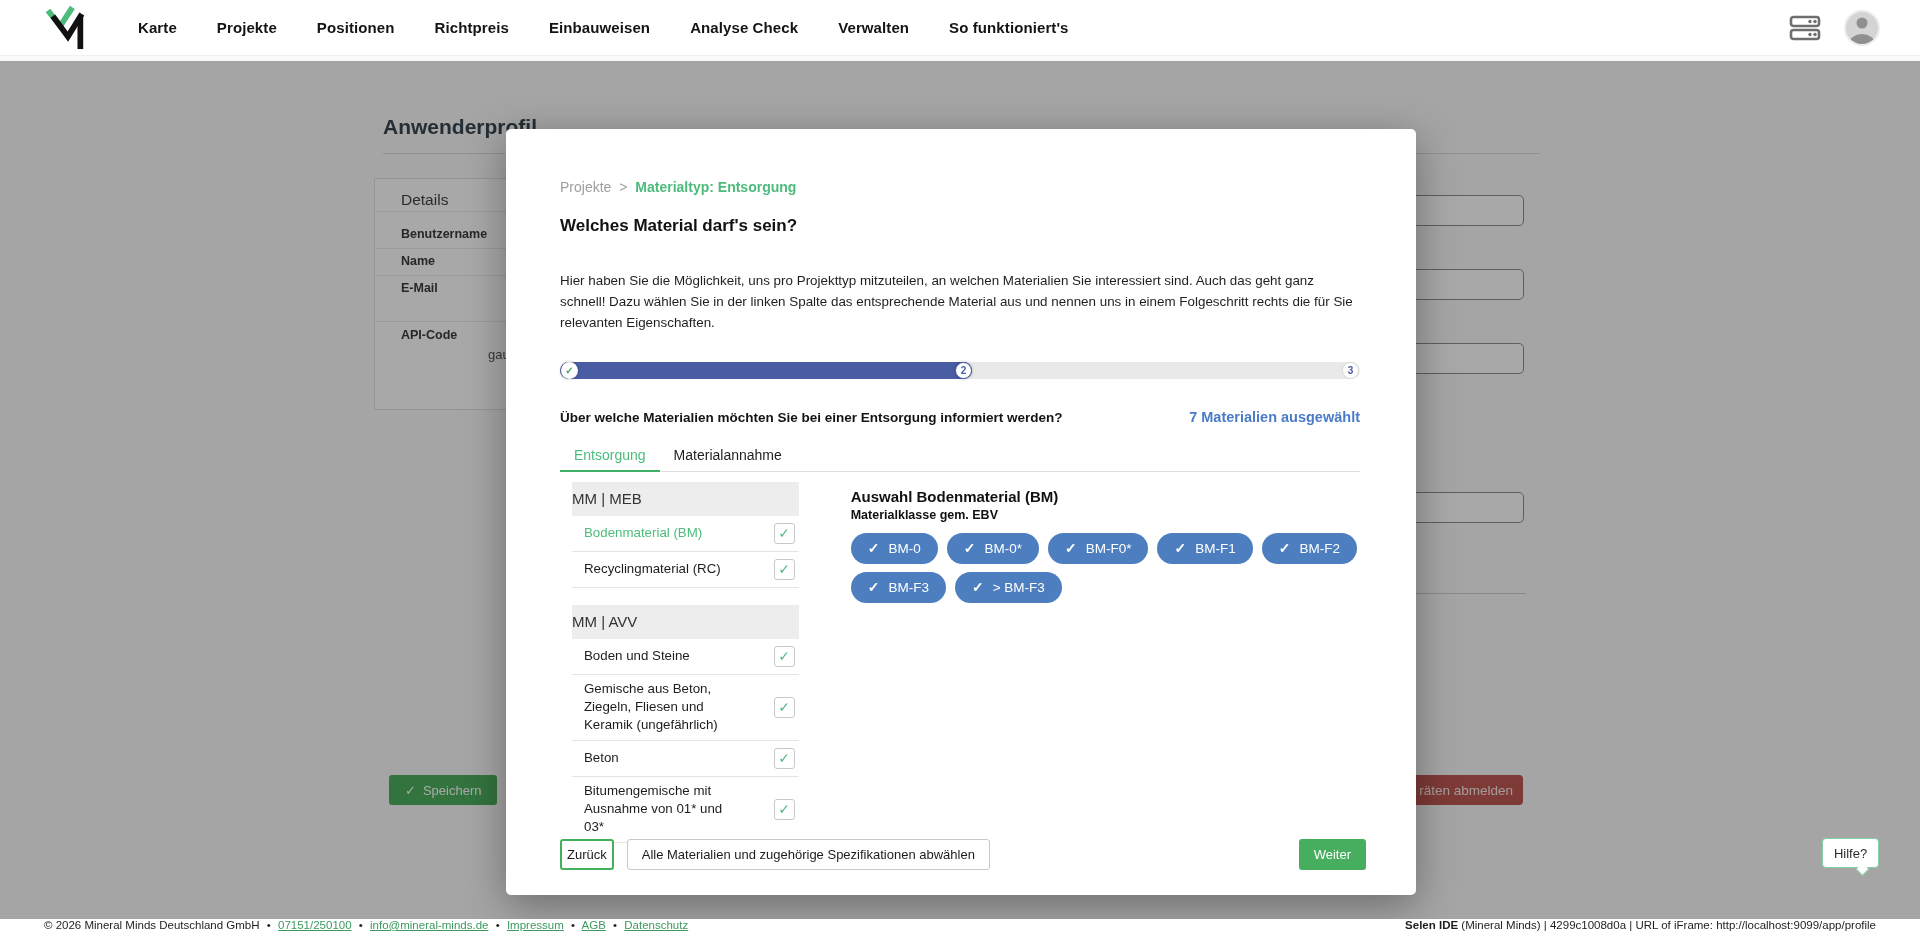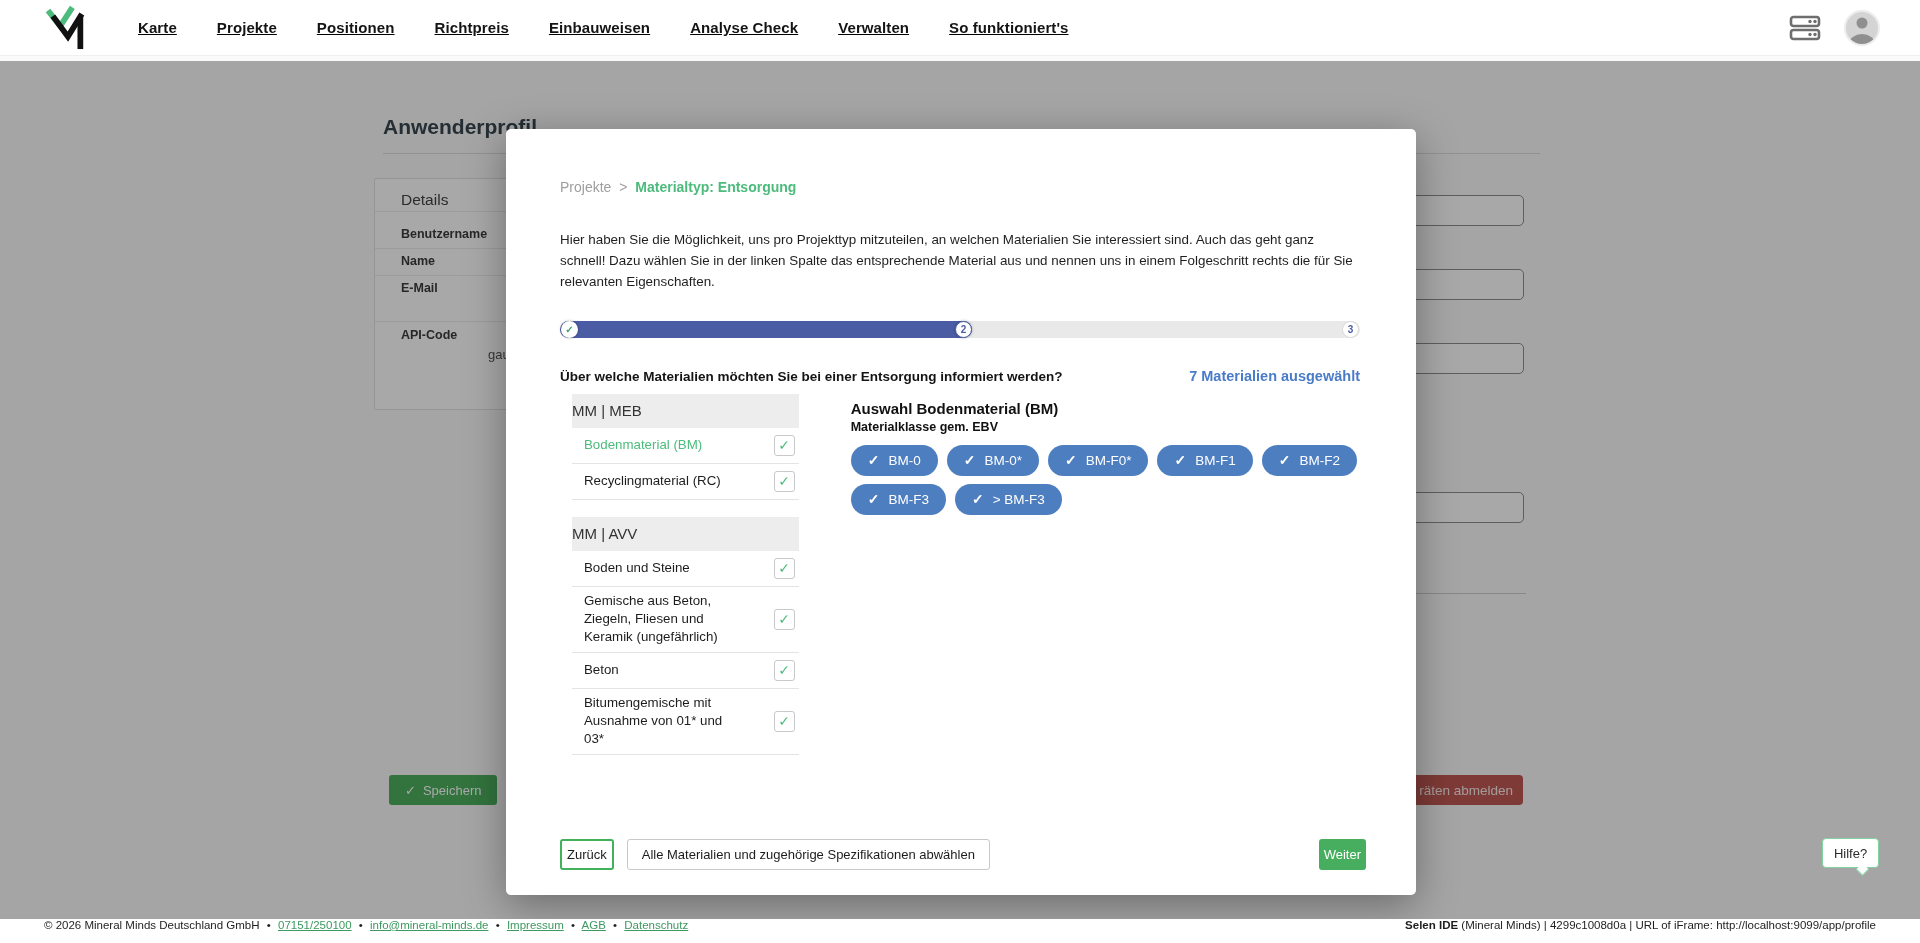--- a/index.html
+++ b/index.html
@@ -1,20 +1,20 @@
 <!DOCTYPE html>
 <html><head>
 <meta charset="utf-8">
 <style>
   * { margin:0; padding:0; box-sizing:border-box; }
   html,body { width:1920px; height:943px; font-family:"Liberation Sans", sans-serif; background:#fafafa; overflow:hidden; }
   #stage { position:relative; width:1920px; height:943px; background:#fafafa; }
 
   
-  .header { position:absolute; top:0; left:0; width:1920px; height:56px; background:#fff; z-index:40; display:flex; align-items:center; border-bottom:1px solid #f0f0f0;text-decoration:underline; }
+  .header { position:absolute; top:0; left:0; width:1920px; height:56px; background:#fff; z-index:40; display:flex; align-items:center; border-bottom:1px solid #f0f0f0; }
   .logo { margin-left:44px; width:44px; height:46px; }
   .nav { display:flex; gap:40px; margin-left:50px; }
   .nav-item { font-size:15px; font-weight:700; color:#141414; letter-spacing:.1px; cursor:pointer; white-space:nowrap; }
   .header-right { margin-left:auto; margin-right:40px; display:flex; align-items:center; gap:22px; }
   .avatar { width:36px; height:36px; border-radius:50%; background:#d4d4d4; overflow:hidden; display:flex; align-items:flex-end; justify-content:center; border:2px solid #ececec; }
 
   
   .page { position:absolute; inset:61px 0 24px 0; z-index:1; }
   .page-title { position:absolute; left:383px; top:54px; font-size:21px; font-weight:700; color:#37474f; }
   .page-divider { position:absolute; left:383px; top:92px; width:1157px; height:1px; background:#dcdcdc; }
@@ -68,21 +68,21 @@
   .sel-title { font-size:15px; font-weight:700; color:#111; margin-top:6px; }
   .sel-sub { font-size:12.5px; font-weight:700; color:#111; margin-top:3px; }
   .chips { margin-top:11px; display:flex; flex-wrap:wrap; gap:8px 9px; }
   .chip { height:31px; border-radius:16px; background:#4d7ec0; color:#fff; display:inline-flex; align-items:center; gap:9px; padding:0 17px; font-size:13.5px; cursor:pointer; }
   .chip .chk { font-size:14px; font-weight:700; }
 
   .modal-actions { position:absolute; left:54px; right:50px; bottom:25px; display:flex; align-items:center; }
   .btn { height:31px; font-family:inherit; font-size:13px; border-radius:3px; cursor:pointer; background:#fff; color:#1d1d1d; }
   .btn-back { border:2px solid #43b05c; padding:0 5px; }
   .btn-deselect { border:1px solid #c9c9c9; padding:0 14px; margin-left:13px; }
-  .btn-next { margin-left:auto; background:#47ae5f; color:#fff; border:none; padding:0 5px; }
+  .btn-next { margin-left:auto; background:#47ae5f; color:#fff; border:none; padding:0 15px; }
 
   
   .help { position:absolute; left:1822px; top:838px; z-index:25; }
   .help-box { width:57px; height:30px; background:#fff; border:1px solid #7fd49f; border-radius:4px; display:flex; align-items:center; justify-content:center; font-size:13px; color:#2b2b2b; cursor:pointer; }
   .help-tail { position:absolute; left:36px; top:27px; width:9px; height:9px; background:#fff; border-right:1px solid #7fd49f; border-bottom:1px solid #7fd49f; transform:rotate(45deg); }
 
   
   .footer { position:absolute; left:0; bottom:0; width:1920px; height:24px; background:#fff; z-index:40; display:flex; align-items:flex-start; font-size:11.5px; color:#1e1e1e; }
   .footer-left { margin-left:44px; }
   .footer-left a { color:#3d9960; text-decoration:underline; cursor:pointer; }
@@ -161,37 +161,42 @@
 
   <div class="overlay"></div>
 
   <div class="modal">
     <div class="breadcrumb">
       <span class="crumb-root">Projekte</span>
       <span class="crumb-sep">&gt;</span>
       <span class="crumb-cur">Materialtyp: Entsorgung</span>
     </div>
 
+    <div class="modal-title">Welches Material darf's sein?</div>
     <div class="modal-desc">Hier haben Sie die Möglichkeit, uns pro Projekttyp mitzuteilen, an welchen Materialien Sie interessiert sind. Auch das geht ganz schnell! Dazu wählen Sie in der linken Spalte das entsprechende Material aus und nennen uns in einem Folgeschritt rechts die für Sie relevanten Eigenschaften.</div>
 
     <div class="progress">
       <div class="progress-track"></div>
       <div class="progress-fill"></div>
       <div class="step step1">
         <span>✓</span>
       </div>
       <div class="step step2">2</div>
       <div class="step step3">3</div>
     </div>
 
     <div class="question-row">
       <span class="question">Über welche Materialien möchten Sie bei einer Entsorgung informiert werden?</span>
       <span class="selected-count">7 Materialien ausgewählt</span>
     </div>
 
+    <div class="tabs">
+      <span class="tab active">Entsorgung</span>
+      <span class="tab">Materialannahme</span>
+    </div>
 
     <div class="panels">
 
       <div class="mat-list">
         <div class="list-header">MM | MEB</div>
 
         <div class="mat-row">
           <span class="mat-label active">Bodenmaterial (BM)</span>
           <span class="checkbox">
               <span>✓</span>

